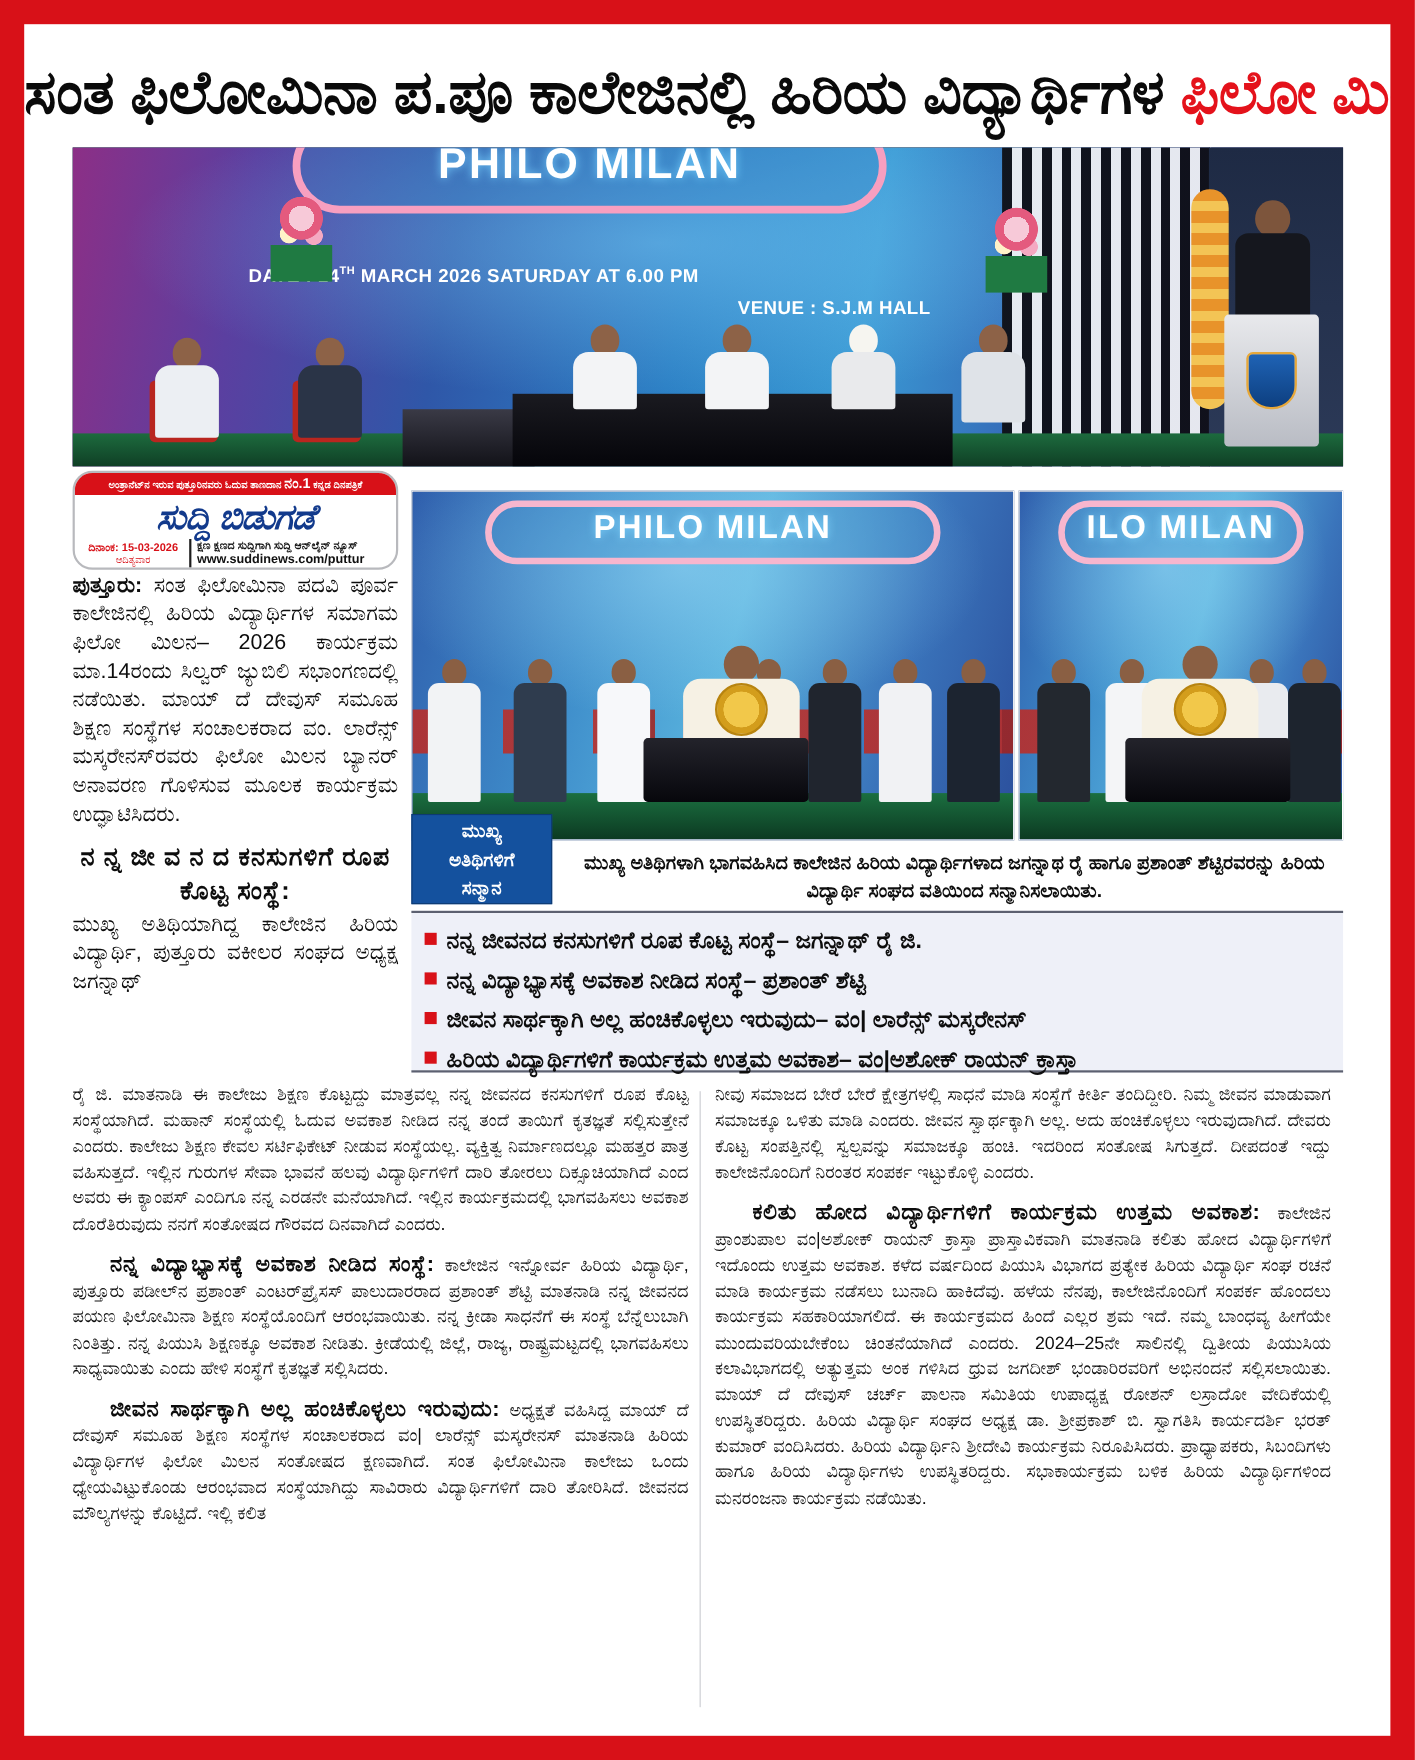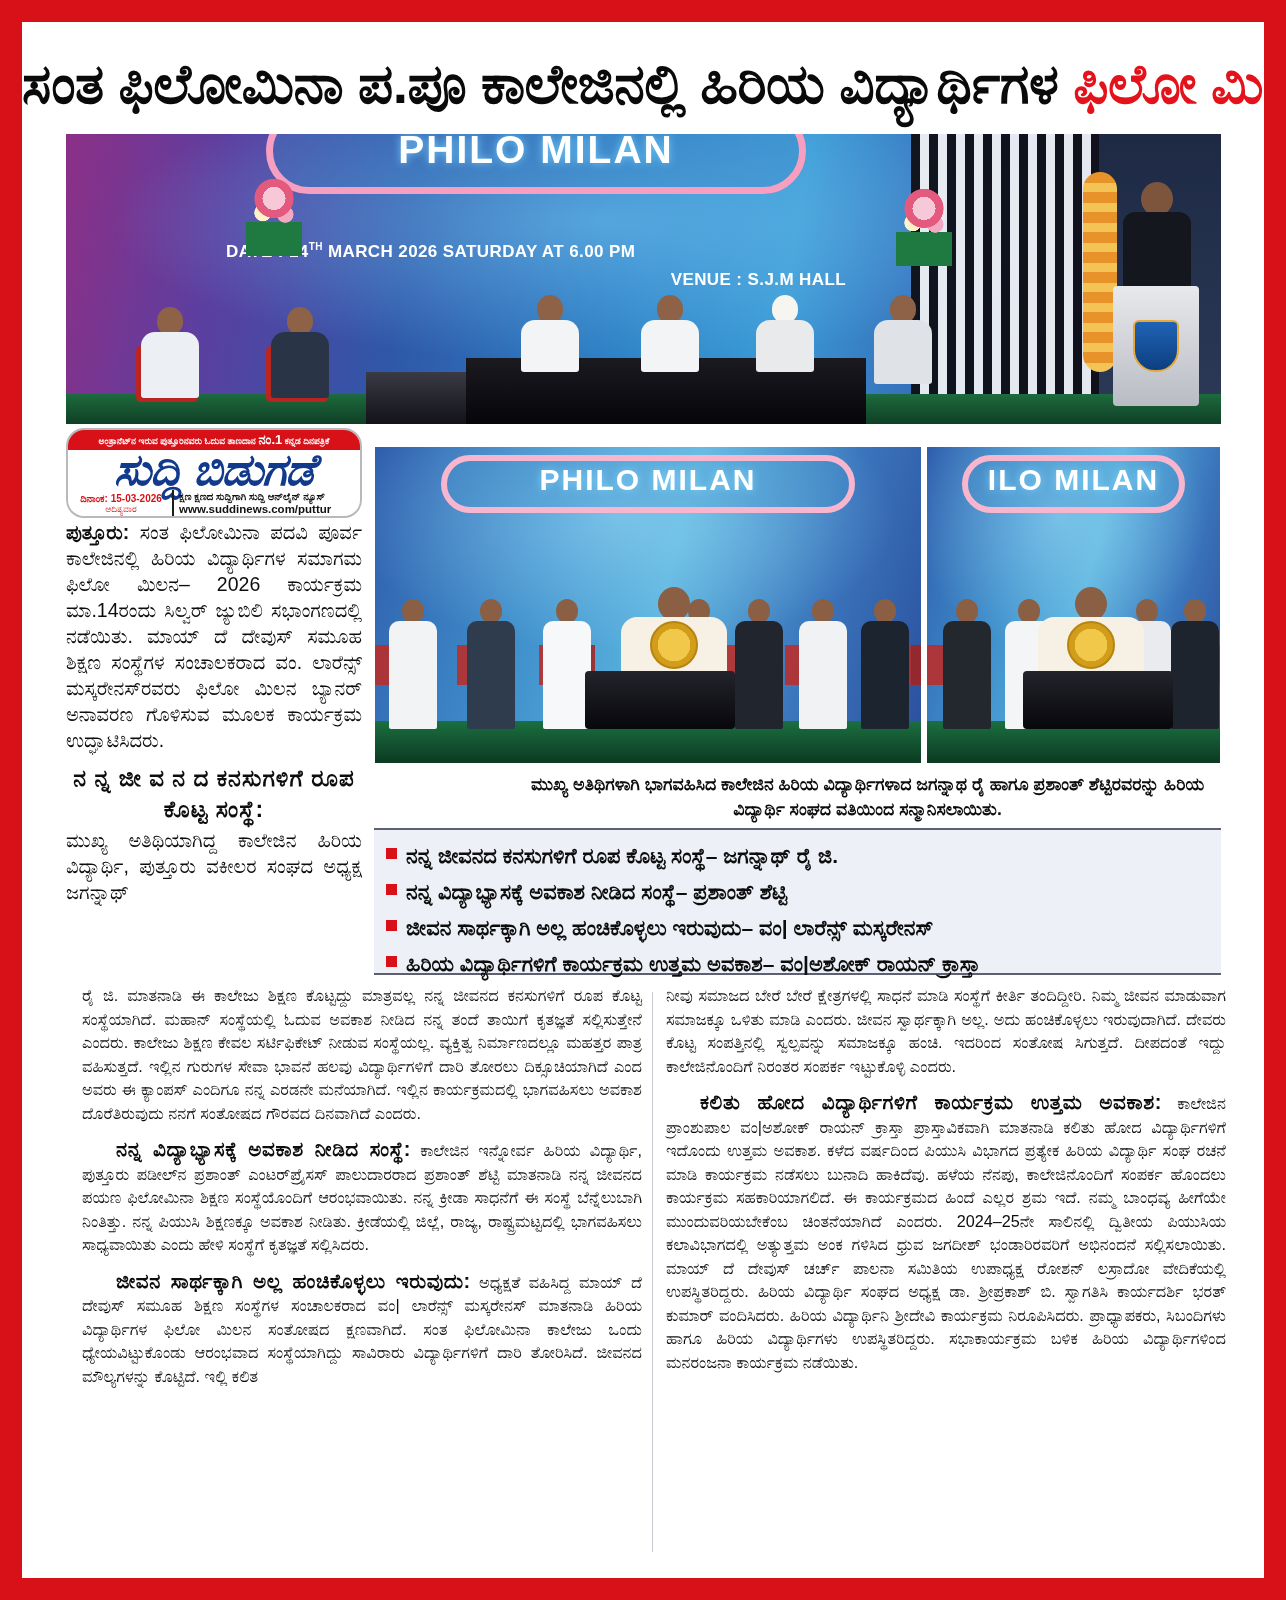--- a/index.html
+++ b/index.html
@@ -132,21 +132,21 @@
     border-radius: 18px;
     overflow: hidden;
   }
   .mast-top {
     height: 20px; background: #d81118; color: #fff;
     font-size: 9px; font-weight: 700; line-height: 20px;
     text-align: center; white-space: nowrap;
   }
   .mast-top .no1 { color: #ffffff; font-size: 13px; }
   .mast-logo {
-    text-align: center; font-size: 44px; font-weight: 700;
+    text-align: center; font-size: 32px; font-weight: 700;
     color: #123a8c; line-height: 38px; margin-top: 1px;
     font-style: italic; letter-spacing: -1px;
   }
   .mast-bottom {
     display: flex; align-items: center; margin-top: 1px; padding: 0 7px;
   }
   .mast-date { width: 92px; text-align: center; }
   .mast-date .d1 { color: #d81118; font-size: 10px; font-weight: 700; line-height: 11px; }
   .mast-date .d2 { color: #d81118; font-size: 9px; font-weight: 400; line-height: 10px; }
   .mast-sep { width: 2px; height: 26px; background: #1d1d1d; margin: 0 5px; }
@@ -256,21 +256,21 @@
     margin: 9px 9px 0 0; flex: 0 0 11px;
   }
   .bullet-text {
     font-size: 21px; font-weight: 700; line-height: 33px; color: #0d0d0d;
     white-space: nowrap;
   }
 
   
   .body-cols {
     position: absolute; left: 44px; top: 962px;
-    width: 1155px; height: 580px; margin-left: 16px;
+    width: 1155px; height: 580px;
   }
   .bcol {
     position: absolute; top: 0; width: 560px;
     font-size: 16.2px; line-height: 23.5px;
     color: #0d0d0d; text-align: justify; text-justify: inter-word;
   }
   .bcol.c1 { left: 0; }
   .bcol.c2 { left: 584px; }
   .bcol p { margin-bottom: 0; text-indent: 0; }
   .bcol p + p { margin-top: 13px; text-indent: 34px; }
@@ -437,20 +437,25 @@
         </div>
       <div class="honoree" style="left:36%;">
         <div class="hhead"></div>
         <div class="shawl"></div>
         <div class="plate"></div>
       </div>
       <div class="monitor" style="left:96px;"></div>
     </div>
   </div>
 
+  <div class="blue-label">
+    <div>ಮುಖ್ಯ</div>
+    <div>ಅತಿಥಿಗಳಿಗೆ</div>
+    <div>ಸನ್ಮಾನ</div>
+  </div>
 
   <div class="photo-caption">ಮುಖ್ಯ ಅತಿಥಿಗಳಾಗಿ ಭಾಗವಹಿಸಿದ ಕಾಲೇಜಿನ ಹಿರಿಯ ವಿದ್ಯಾರ್ಥಿಗಳಾದ ಜಗನ್ನಾಥ ರೈ ಹಾಗೂ ಪ್ರಶಾಂತ್ ಶೆಟ್ಟಿರವರನ್ನು ಹಿರಿಯ ವಿದ್ಯಾರ್ಥಿ ಸಂಘದ ವತಿಯಿಂದ ಸನ್ಮಾನಿಸಲಾಯಿತು.</div>
 
   <div class="quote-box">
     <div class="bullet-row">
       <span class="bullet-mark"></span>
       <span class="bullet-text">ನನ್ನ ಜೀವನದ ಕನಸುಗಳಿಗೆ ರೂಪ ಕೊಟ್ಟ ಸಂಸ್ಥೆ– ಜಗನ್ನಾಥ್ ರೈ ಜಿ.</span>
     </div>
     <div class="bullet-row">
       <span class="bullet-mark"></span>

